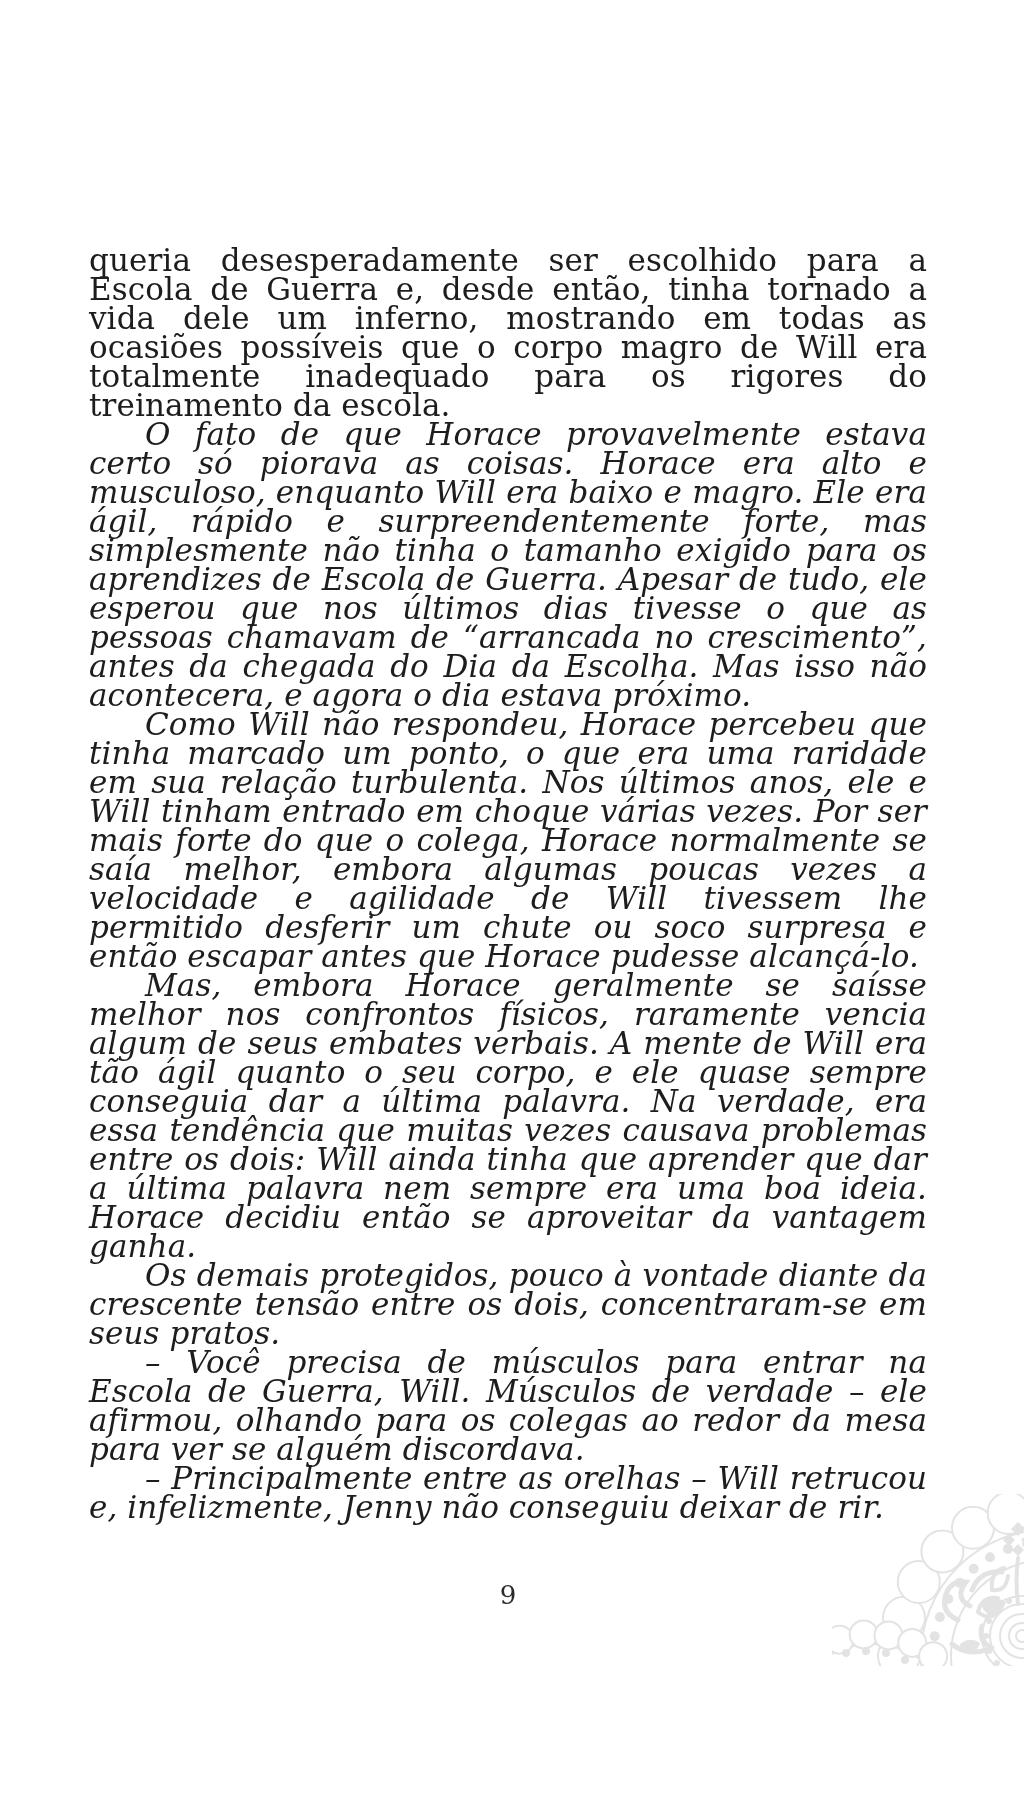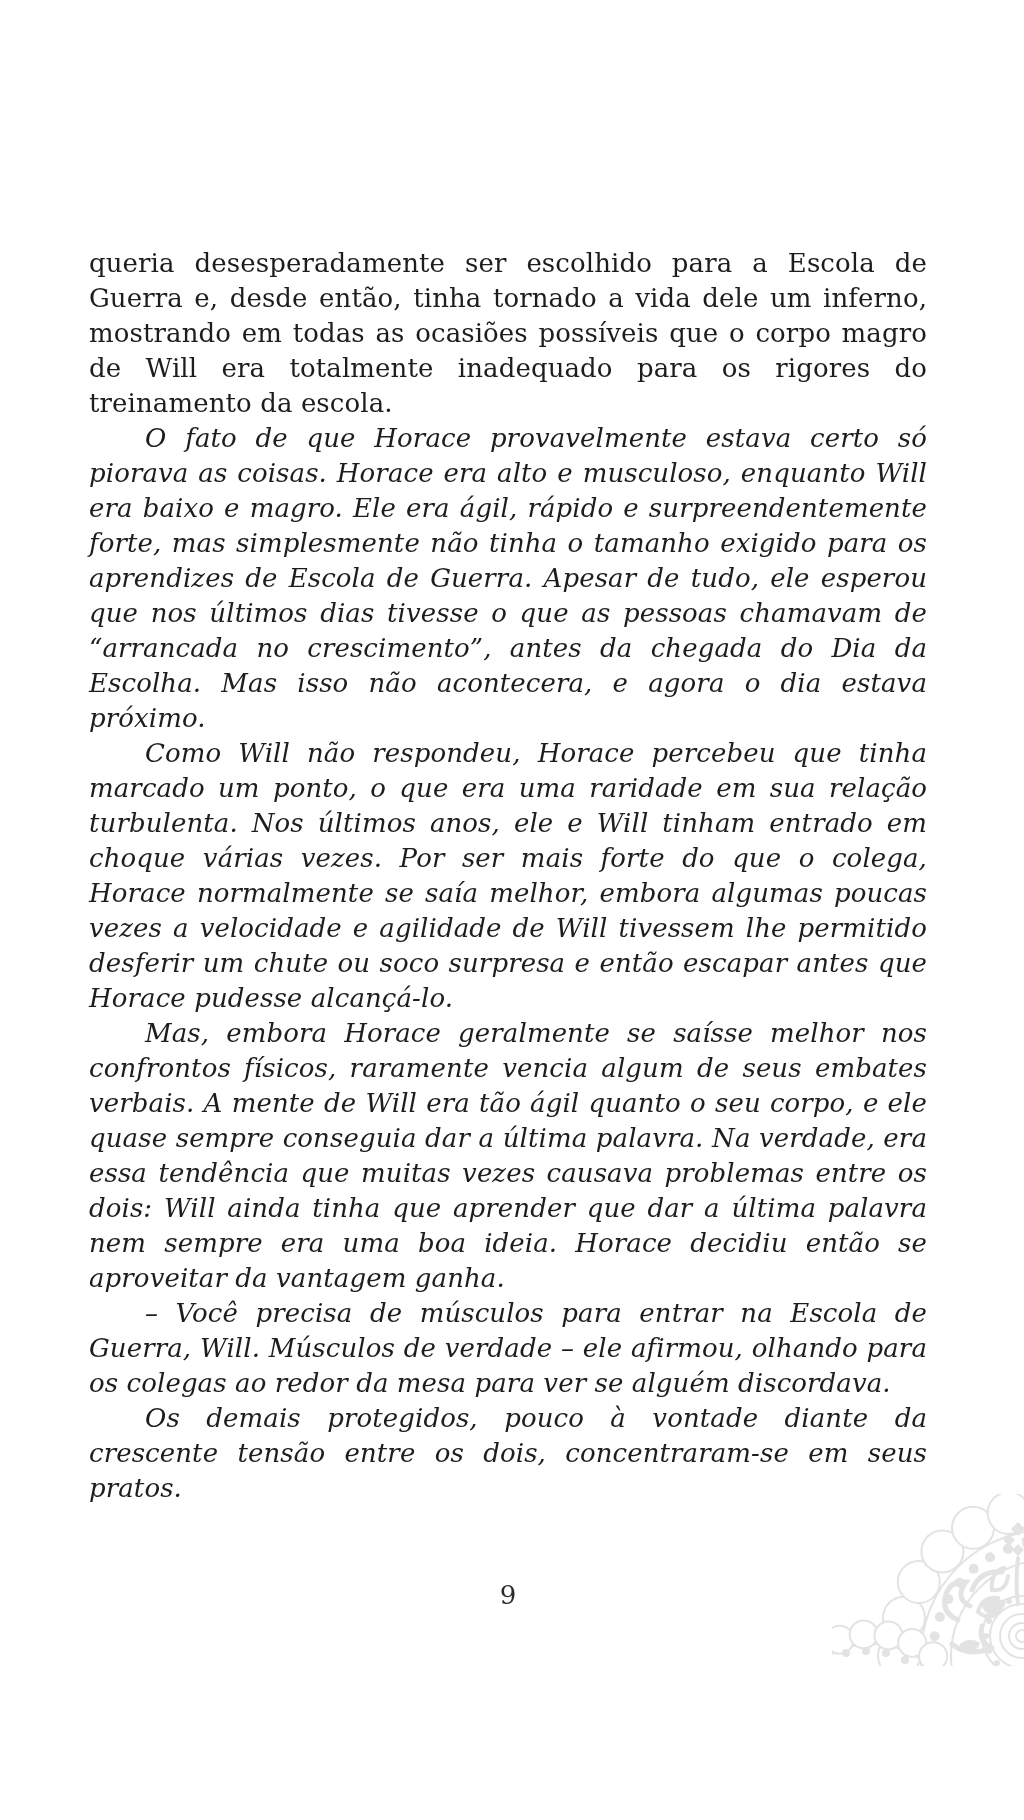--- a/index.html
+++ b/index.html
@@ -14,22 +14,22 @@
     background: #ffffff;
     overflow: hidden;
     font-family: "DejaVu Serif", "Liberation Serif", serif;
   }
   .bodytext {
     position: absolute;
     left: 89px;
     top: 246px;
     width: 838px;
     color: #1d1d1d;
-    font-size: 26px;
-    line-height: 35px;
+    font-size: 31px;
+    line-height: 29px;
     text-align: justify;
     text-justify: inter-word;
     letter-spacing: 0.1px;
   }
   .bodytext p {
     margin: 0;
     padding: 0;
   }
   .bodytext p.indent {
     text-indent: 56px;
@@ -55,22 +55,23 @@
 </head>
 <body>
 
 <div class="page">
 
   <div class="bodytext">
     <p>queria desesperadamente ser escolhido para a Escola de Guerra e, desde então, tinha tornado a vida dele um inferno, mostrando em todas as ocasiões possíveis que o corpo magro de Will era totalmente inadequado para os rigores do treinamento da escola.</p>
     <p class="indent">O fato de que Horace provavelmente estava certo só piorava as coisas. Horace era alto e musculoso, enquanto Will era baixo e magro. Ele era ágil, rápido e surpreendentemente forte, mas simplesmente não tinha o tamanho exigido para os aprendizes de Escola de Guerra. Apesar de tudo, ele esperou que nos últimos dias tivesse o que as pessoas chamavam de “arrancada no crescimento”, antes da chegada do Dia da Escolha. Mas isso não acontecera, e agora o dia estava próximo.</p>
     <p class="indent">Como Will não respondeu, Horace percebeu que tinha marcado um ponto, o que era uma raridade em sua relação turbulenta. Nos últimos anos, ele e Will tinham entrado em choque várias vezes. Por ser mais forte do que o colega, Horace normalmente se saía melhor, embora algumas poucas vezes a velocidade e agilidade de Will tivessem lhe permitido desferir um chute ou soco surpresa e então escapar antes que Horace pudesse alcançá-lo.</p>
     <p class="indent">Mas, embora Horace geralmente se saísse melhor nos confrontos físicos, raramente vencia algum de seus embates verbais. A mente de Will era tão ágil quanto o seu corpo, e ele quase sempre conseguia dar a última palavra. Na verdade, era essa tendência que muitas vezes causava problemas entre os dois: Will ainda tinha que aprender que dar a última palavra nem sempre era uma boa ideia. Horace decidiu então se aproveitar da vantagem ganha.</p>
+    <p class="indent">Os demais protegidos, pouco à vontade diante da crescente tensão entre os dois, concentraram-se em seus pratos.</p>
     <p class="indent">– Você precisa de músculos para entrar na Escola de Guerra, Will. Músculos de verdade – ele afirmou, olhando para os colegas ao redor da mesa para ver se alguém discordava.</p>
-    <p class="indent">Os demais protegidos, pouco à vontade diante da crescente tensão entre os dois, concentraram-se em seus pratos.</p>
+    <p class="indent">– Principalmente entre as orelhas – Will retrucou e, infelizmente, Jenny não conseguiu deixar de rir.</p>
   </div>
 
   <div class="page-number">9</div>
 
   <svg class="ornament" viewBox="0 0 192 172" xmlns="http://www.w3.org/2000/svg" aria-hidden="true">
     <g stroke="#e3e3e3" stroke-width="2" fill="none">
 
       <g fill="#ffffff">
         <circle cx="67" cy="162" r="21"></circle>
         <circle cx="72" cy="123.7" r="21"></circle>

